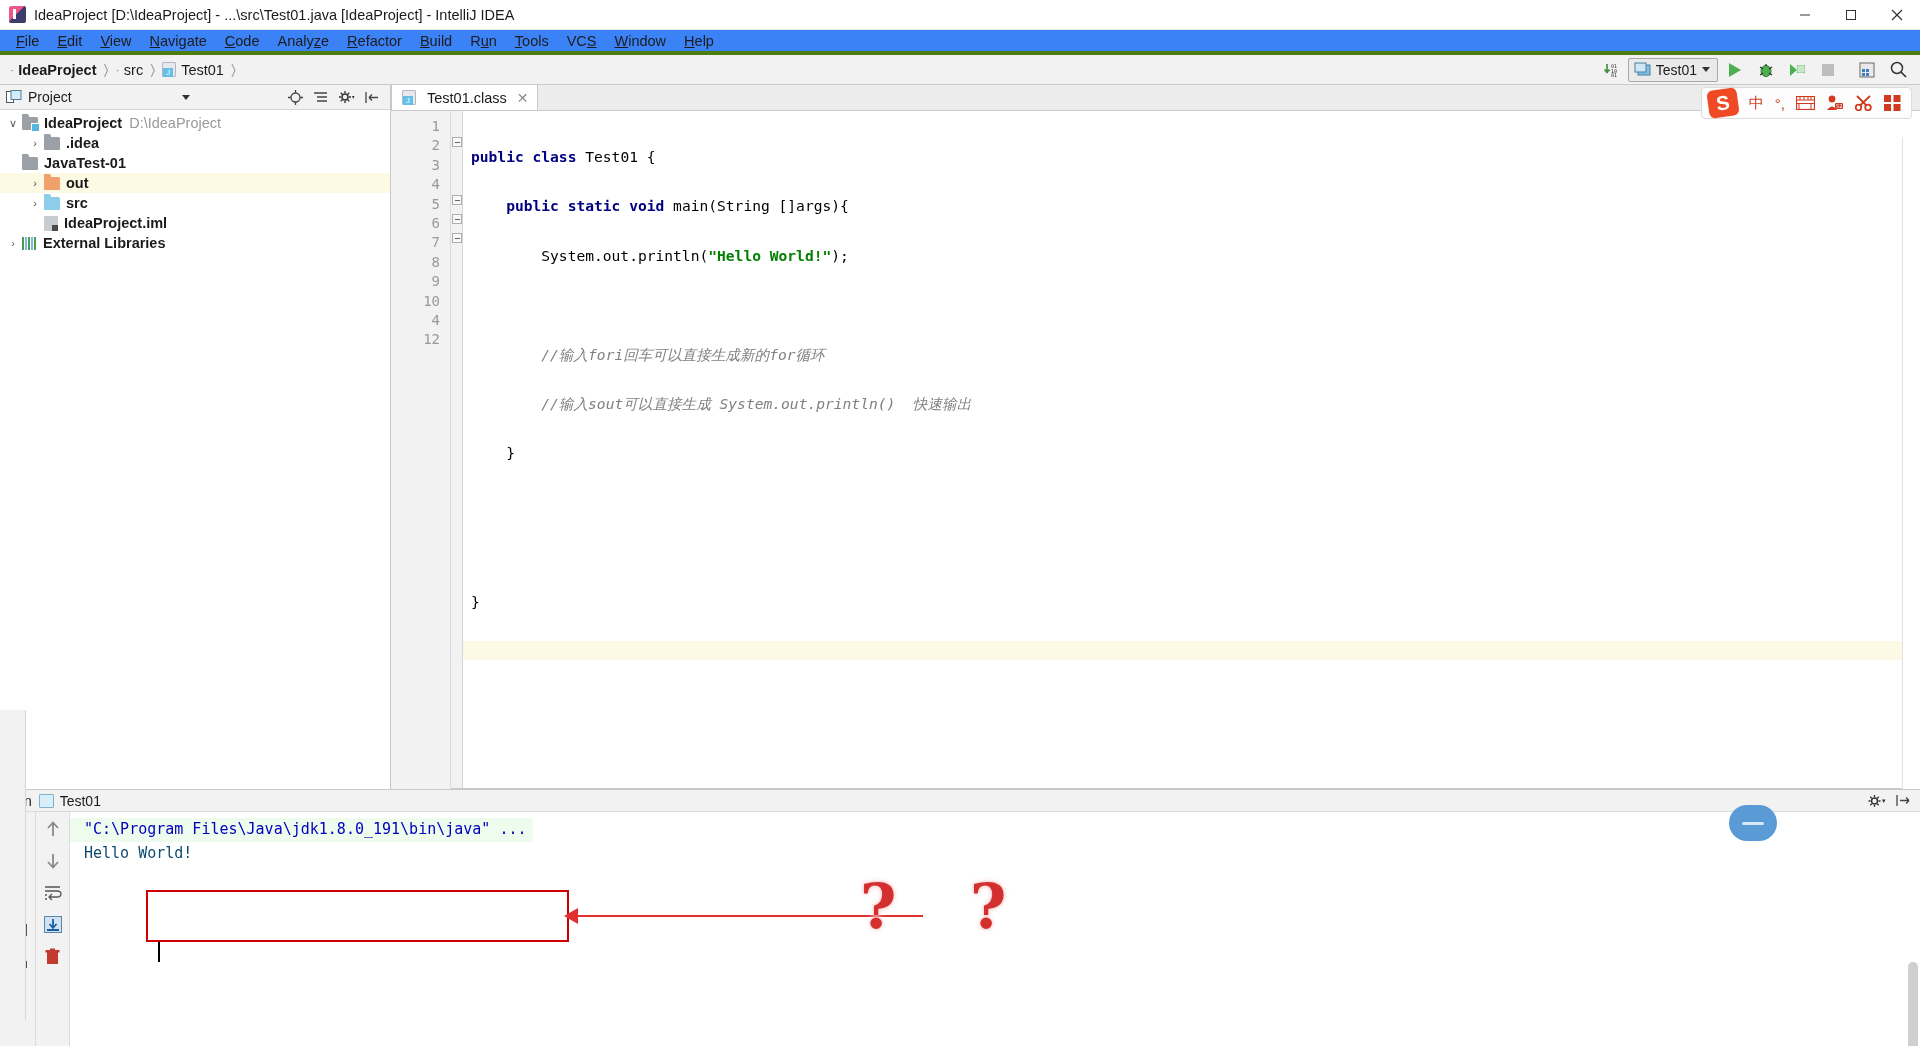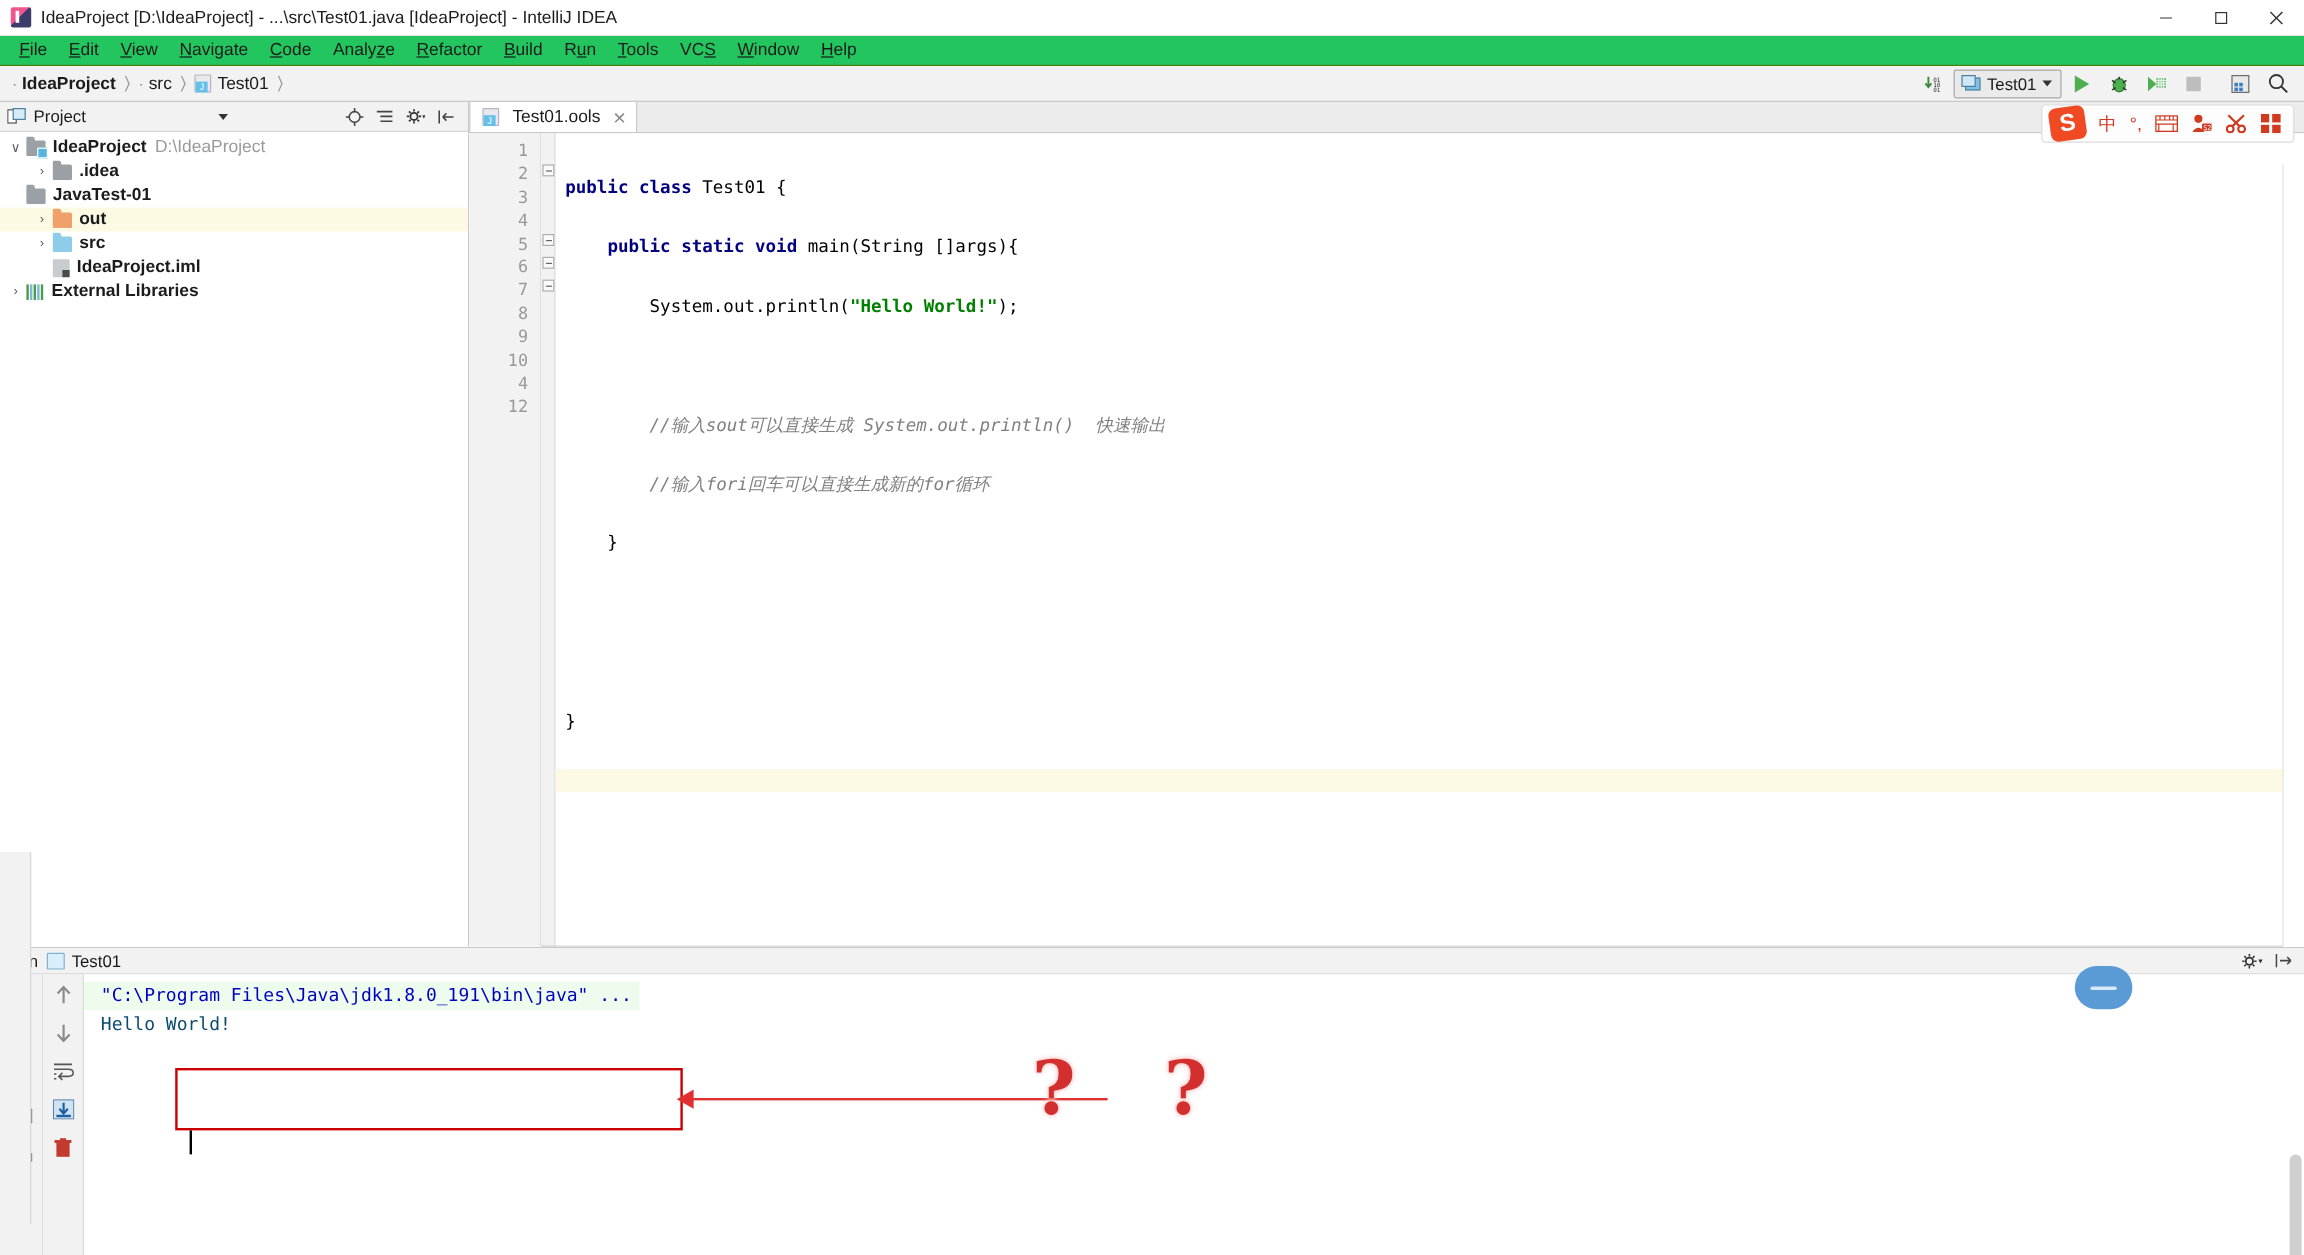--- a/index.html
+++ b/index.html
@@ -16,22 +16,22 @@
   #titlebar .app-icon:after{content:"";position:absolute;left:4px;top:3px;width:3px;height:10px;
     background:#fff;}
   #title-text { font-size:14.5px; color:#1c1c1c; white-space:nowrap; }
   #win-buttons { margin-left:auto; display:flex; height:30px; }
   #win-buttons .wb { width:46px; height:30px; display:flex; align-items:center;
     justify-content:center; color:#333; font-size:15px; }
   #win-buttons .wb.close { color:#333; }
   #win-buttons .wb svg { display:block; }
 
   
-  #menubar { height:25px; background:#22c55e; display:flex; align-items:center;
-    padding-left:7px; border-bottom:1px solid #4d7c0f;}
+  #menubar { height:25px; background:#3b82f6; display:flex; align-items:center;
+    padding-left:7px; border-bottom:4px solid #4d7c0f;}
   #menubar .mi { padding:3px 9px; font-size:14.5px; color:#1c1c1c; white-space:nowrap;}
   #menubar .mi u { text-decoration:underline; }
 
   
   #toolbar { height:30px; background:#f2f2f2; display:flex; align-items:center;
     border-bottom:1px solid #c9c9c9; padding-left:10px; }
   .crumb { display:flex; align-items:center; font-size:14.5px; color:#1b1b1b; }
   .crumb .dot { color:#8a8a8a; margin:0 4px 0 0; font-size:13px;}
   .crumb .sep { color:#9a9a9a; margin:0 7px; font-size:15px; }
   .jicon { width:14px;height:15px;margin-right:5px;position:relative;display:inline-block;
@@ -342,21 +342,21 @@
         </span>
         <span class="lbl">External Libraries</span>
       </div>
     </div>
   </div>
 
   <div id="editor-area">
     <div id="tabrow">
       <div class="etab">
         <span class="jicon"></span>
-        <span>Test01.ools</span>
+        <span>Test01.class</span>
         <span class="x">✕</span>
       </div>
       <div id="ime-bar">
         <span class="sg">S</span>
         <span class="ii">中</span>
         <span class="ii">°,</span>
         <span class="ii">
           <svg width="19" height="14" viewBox="0 0 19 14">
               <rect x="0.5" y="0.5" width="18" height="13" fill="none" stroke="#d03a20" stroke-width="1.2"></rect>
               <path d="M0.5 4 H18.5 M0.5 7.5 H18.5 M4 0.5 V4 M8 0.5 V4 M12 0.5 V4 M15 0.5 V4 M3 7.5 V13.5 M15 7.5 V13.5" stroke="#d03a20" stroke-width="1"></path>
@@ -407,22 +407,22 @@
         <span class="foldmark" style="top:26px"></span>
         <span class="foldmark" style="top:84px"></span>
         <span class="foldmark" style="top:103px"></span>
         <span class="foldmark" style="top:122px"></span>
       </div>
       <div id="code">
         <div class="cl"><span class="kw">public class </span><span class="pl">Test01 {</span></div>
         <div class="cl"><span class="pl">    </span><span class="kw">public static void </span><span class="pl">main(String []args){</span></div>
         <div class="cl"><span class="pl">        System.out.println(</span><span class="str">"Hello World!"</span><span class="pl">);</span></div>
         <div class="cl"><span class="pl"> </span></div>
+        <div class="cl"><span class="pl">        </span><span class="cmt">//输入fori回车可以直接生成新的for循环</span></div>
         <div class="cl"><span class="pl">        </span><span class="cmt">//输入sout可以直接生成 System.out.println()  快速输出</span></div>
-        <div class="cl"><span class="pl">        </span><span class="cmt">//输入fori回车可以直接生成新的for循环</span></div>
         <div class="cl"><span class="pl">    }</span></div>
         <div class="cl"><span class="pl"> </span></div>
         <div class="cl"><span class="pl"> </span></div>
         <div class="cl"><span class="pl">}</span></div>
         <div class="cl cur"><span class="pl"> </span></div>
       </div>
       <div id="editor-right-strip"></div>
       <div id="editor-bottom-edge"></div>
     </div>
   </div>

